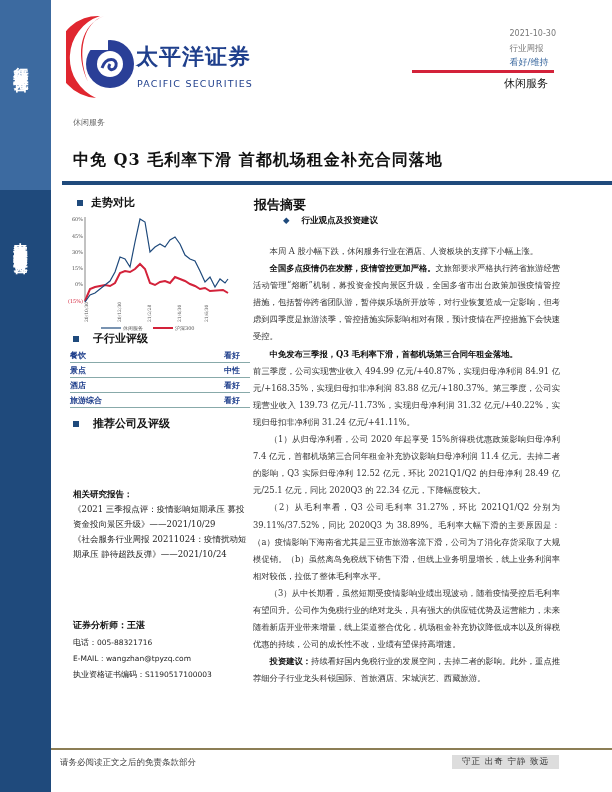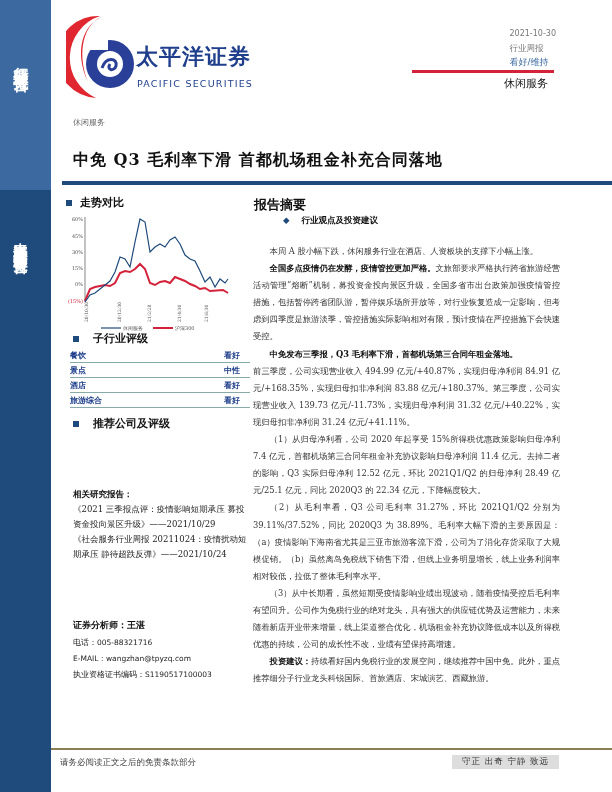--- a/index.html
+++ b/index.html
@@ -21,21 +21,21 @@
   .meta { position: absolute; right: 56px; top: 27px; text-align: left; font-family: "DejaVu Sans", sans-serif; }
   .meta .date { font-size: 8px; color: #777; line-height: 14px; }
   .meta .type { font-size: 8.5px; color: #777; line-height: 14px; }
   .meta .rating { font-size: 9px; color: #3c6aa0; line-height: 14px; }
   .red-rule { position: absolute; left: 412px; top: 70px; width: 142px; height: 3px; background: #d3223a; }
   .meta-sector { position: absolute; right: 64px; top: 76px; font-size: 11px; color: #111; font-family: "DejaVu Sans", sans-serif; }
 
   .title { position: absolute; left: 73px; top: 150px; font-size: 16px; font-weight: bold; letter-spacing: 1px; color: #111; }
   .blue-rule { position: absolute; left: 62px; top: 181px; width: 550px; height: 4px; background: #1f4a7c; }
 
-  .left-col { position: absolute; left: 63px; top: 190px; width: 185px; }
+  .left-col { position: absolute; left: 74px; top: 190px; width: 185px; }
   .sec-head { display: flex; align-items: center; font-weight: bold; font-size: 11px; color: #111; }
   .sq { width: 6px; height: 6px; background: #1f4a7c; margin-right: 8px; display: inline-block; }
 
   .chart { position: absolute; left: 63px; top: 207px; width: 185px; height: 125px; }
 
   .rating-table { position: absolute; left: 70px; top: 348px; width: 180px; font-size: 8px; font-weight: bold; color: #1f3f8c; }
   .rating-row { display: flex; justify-content: space-between; padding: 2px 0 2px 0; border-bottom: 1px solid #8aa; height: 15px; }
   .rating-row span:last-child { margin-right: 10px; }
 
   .related { position: absolute; left: 73px; top: 487px; width: 175px; font-size: 8.5px; line-height: 15px; color: #222; }
@@ -175,18 +175,18 @@
 </div>
 
 <div class="body">
   <p>本周 A 股小幅下跌，休闲服务行业在酒店、人资板块的支撑下小幅上涨。</p>
   <p><b>全国多点疫情仍在发酵，疫情管控更加严格。</b><span>文旅部要求严格执行跨省旅游经营活动管理“熔断”机制，募投资金投向景区升级，全国多省市出台政策加强疫情管控措施，包括暂停跨省团队游，暂停娱乐场所开放等，对行业恢复造成一定影响，但考虑到四季度是旅游淡季，管控措施实际影响相对有限，预计疫情在严控措施下会快速受控。</span></p>
   <p><b>中免发布三季报，Q3 毛利率下滑，首都机场第三合同年租金落地。</b></p>
   <p class="noind">前三季度，公司实现营业收入 494.99 亿元/+40.87%，实现归母净利润 84.91 亿元/+168.35%，实现归母扣非净利润 83.88 亿元/+180.37%。第三季度，公司实现营业收入 139.73 亿元/-11.73%，实现归母净利润 31.32 亿元/+40.22%，实现归母扣非净利润 31.24 亿元/+41.11%。</p>
   <p>（1）从归母净利看，公司 2020 年起享受 15%所得税优惠政策影响归母净利 7.4 亿元，首都机场第三合同年租金补充协议影响归母净利润 11.4 亿元。去掉二者的影响，Q3 实际归母净利 12.52 亿元，环比 2021Q1/Q2 的归母净利 28.49 亿元/25.1 亿元，同比 2020Q3 的 22.34 亿元，下降幅度较大。</p>
   <p>（2）从毛利率看，Q3 公司毛利率 31.27%，环比 2021Q1/Q2 分别为 39.11%/37.52%，同比 2020Q3 为 38.89%。毛利率大幅下滑的主要原因是：（a）疫情影响下海南省尤其是三亚市旅游客流下滑，公司为了消化存货采取了大规模促销。（b）虽然离岛免税线下销售下滑，但线上业务明显增长，线上业务利润率相对较低，拉低了整体毛利率水平。</p>
   <p>（3）从中长期看，虽然短期受疫情影响业绩出现波动，随着疫情受控后毛利率有望回升。公司作为免税行业的绝对龙头，具有强大的供应链优势及运营能力，未来随着新店开业带来增量，线上渠道整合优化，机场租金补充协议降低成本以及所得税优惠的持续，公司的成长性不改，业绩有望保持高增速。</p>
-  <p><b>投资建议：</b><span>持续看好国内免税行业的发展空间，继续推荐中国中免。此外，重点推荐细分子行业龙头科锐国际、首旅酒店、宋城演艺、西藏旅游。</span></p>
+  <p><b>投资建议：</b><span>持续看好国内免税行业的发展空间，去掉二者的影响。此外，重点推荐细分子行业龙头科锐国际、首旅酒店、宋城演艺、西藏旅游。</span></p>
 </div>
 
 <div class="footer-rule"></div>
 <div class="footer-left">请务必阅读正文之后的免责条款部分</div>
 <div class="footer-right">守正 出奇 宁静 致远</div>
 
 </body></html>

